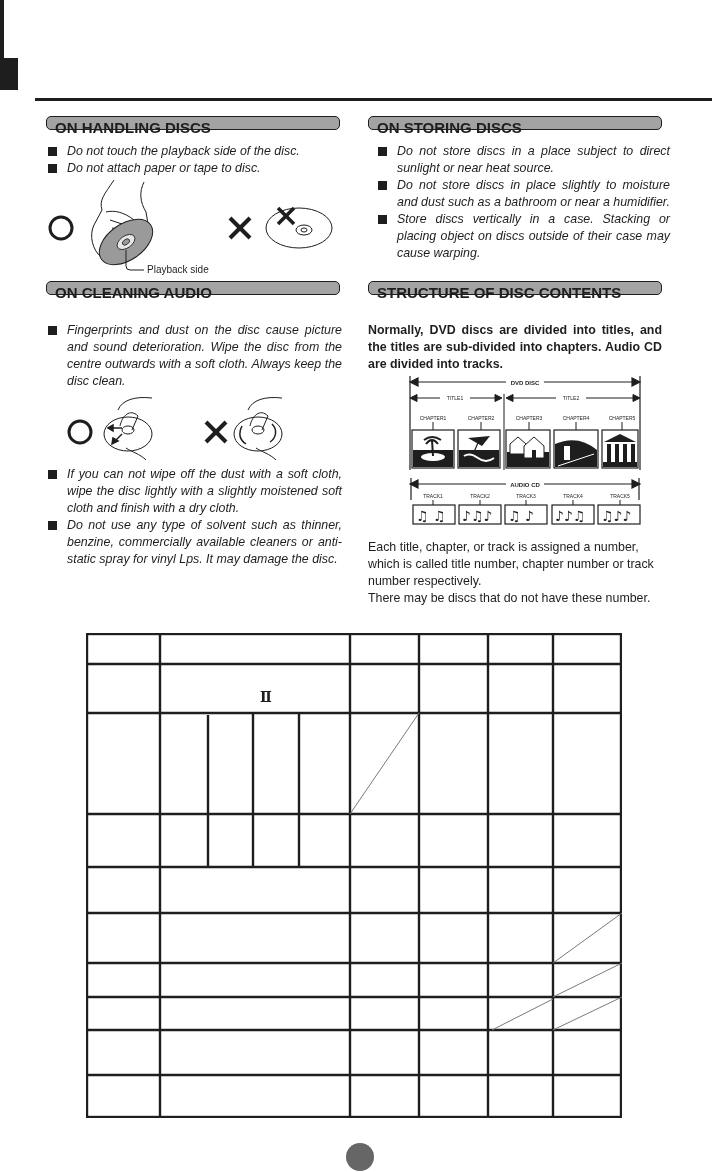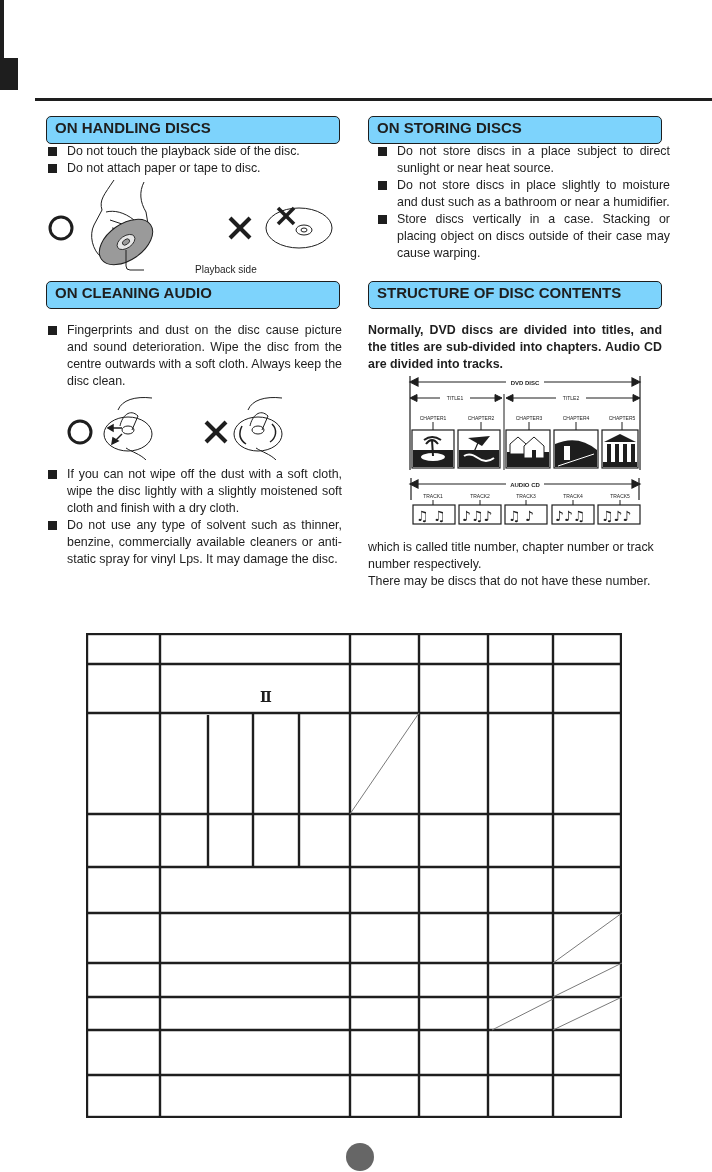--- a/index.html
+++ b/index.html
@@ -2,27 +2,27 @@
 <html><head>
 <meta charset="utf-8">
 <style>
   html, body { margin: 0; padding: 0; background: #ffffff; }
   body { width: 712px; height: 1172px; position: relative; overflow: hidden;
          font-family: "Liberation Sans", sans-serif; color: #1e1e1e; }
   .abs { position: absolute; }
   .tab-bar-thin { left: 0; top: 0; width: 4px; height: 90px; background: #1e1e1e; }
   .tab-bar-thick { left: 0; top: 58px; width: 18px; height: 32px; background: #1e1e1e; }
   .rule { left: 35px; top: 98px; width: 677px; height: 3px; background: #1e1e1e; }
-  .sec-head { border: 1.5px solid #1e1e1e; border-radius: 5px; background: #7dd3fc;
+  .sec-head { border: 1.5px solid #1e1e1e; border-radius: 5px; background: #a3a3a3;
               font-weight: bold; font-size: 15px; line-height: 22px; padding-left: 8px;
-              box-sizing: border-box; height: 28px; color: #1e1e1e; }
+              box-sizing: border-box; height: 14px; color: #1e1e1e; }
   .sec-head.right { }
   .bul { font-size: 12.4px; line-height: 17px; text-align: justify; }
   .bul ul { list-style: none; margin: 0; padding: 0; }
-  .bul li { position: relative; padding-left: 21px; }
+  .bul li { position: relative; padding-left: 21px; font-style: italic; }
   .bul li::before { content: ""; position: absolute; left: 2px; top: 4px; width: 9px; height: 9px; background: #1e1e1e; }
   .para { font-size: 12.4px; line-height: 17px; text-align: justify; font-weight: bold; }
   .para-left { font-size: 12.4px; line-height: 17px; }
   .caption { font-size: 10px; }
   .tbl { left: 86px; top: 633px; width: 536px; height: 485px; }
   .tbl svg { display: block; }
   .page-dot { left: 346px; top: 1143px; width: 28px; height: 28px; border-radius: 50%; background: #666666; }
   .structure-diagram { left: 408px; top: 374px; width: 234px; height: 152px; }
   .dv-label { font-size: 6px; font-weight: bold; fill: #1e1e1e; font-family: "Liberation Sans", sans-serif; }
   .dv-small { font-size: 5px; fill: #1e1e1e; font-family: "Liberation Sans", sans-serif; }
@@ -65,21 +65,21 @@
 
     <ellipse cx="255" cy="48" rx="33" ry="20" fill="none" stroke="#1e1e1e" stroke-width="1"></ellipse>
     <ellipse cx="260" cy="50" rx="8" ry="5" fill="none" stroke="#1e1e1e" stroke-width="1"></ellipse>
     <ellipse cx="260" cy="50" rx="3" ry="2" fill="none" stroke="#1e1e1e" stroke-width="1"></ellipse>
     <g stroke="#1e1e1e" stroke-width="3.5">
       <line x1="234" y1="28" x2="250" y2="44"></line>
       <line x1="250" y1="28" x2="234" y2="44"></line>
     </g>
   </svg>
 </div>
-<div class="abs caption" style="left:147px; top:264px;margin-left:48px;">Playback side</div>
+<div class="abs caption" style="left:147px; top:264px;">Playback side</div>
 
 <div class="abs sec-head" style="left:46px; top:281px; width:294px;">ON CLEANING AUDIO</div>
 <div class="abs bul" style="left:46px; top:322px; width:296px;">
   <ul>
     <li>Fingerprints and dust on the disc cause picture and sound deterioration. Wipe the disc from the centre outwards with a soft cloth. Always keep the disc clean.</li>
   </ul>
 </div>
 
 <div class="abs" style="left:60px; top:390px; width:250px; height:70px;">
   <svg width="250" height="70" viewBox="0 0 250 70">
@@ -243,20 +243,21 @@
         <text x="54" y="147">♪♫♪</text>
         <text x="100" y="147">♫ ♪</text>
         <text x="147" y="147">♪♪♫</text>
         <text x="193" y="147">♫♪♪</text>
       </g>
     </g>
   </svg>
 </div>
 
 <div class="abs para-left" style="left:368px; top:539px; width:310px;">
+  <div>Each title, chapter, or track is assigned a number,</div>
   <div>which is called title number, chapter number or track</div>
   <div>number respectively.</div>
   <div>There may be discs that do not have these number.</div>
 </div>
 
 <div class="abs tbl">
   <svg width="536" height="485" viewBox="0 0 536 485">
     <g stroke="#1e1e1e" stroke-width="2.4" fill="none">
       <rect x="1" y="1" width="534" height="483"></rect>
 

